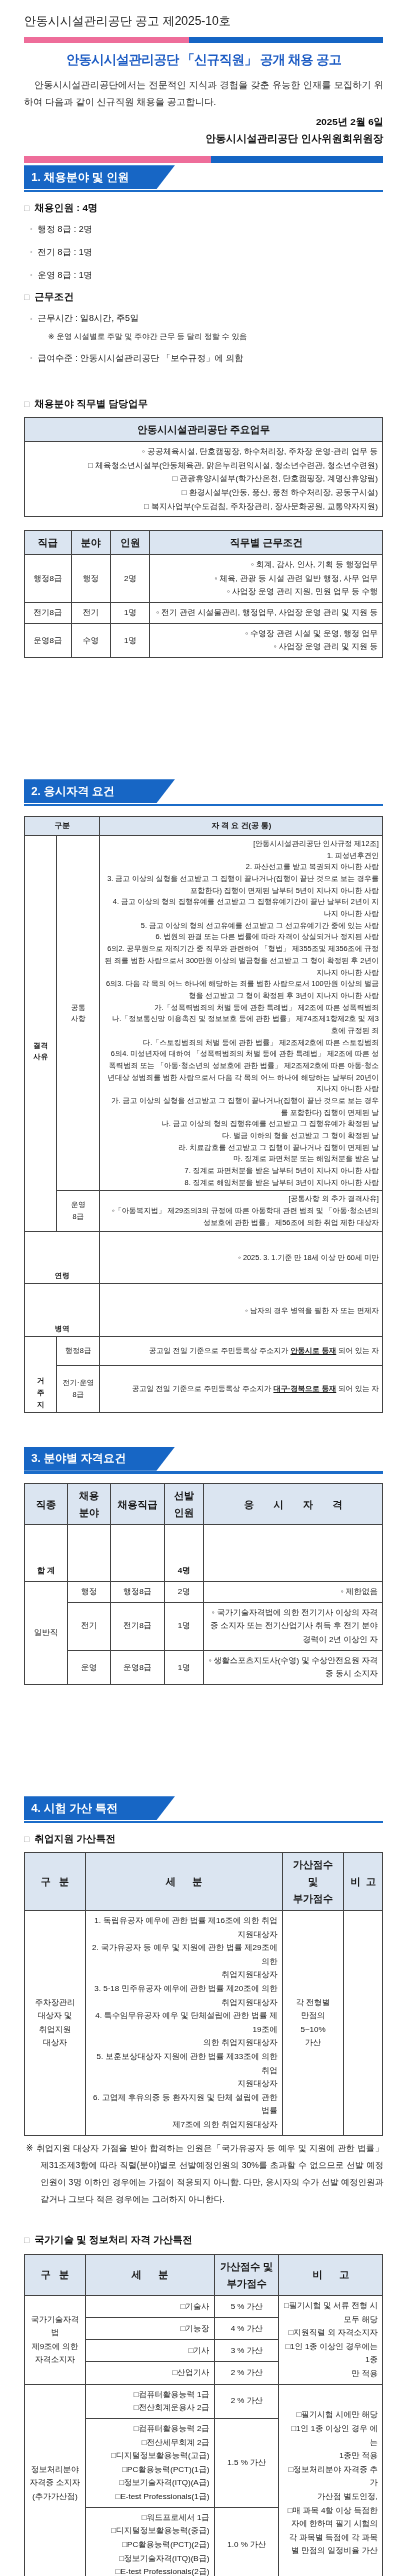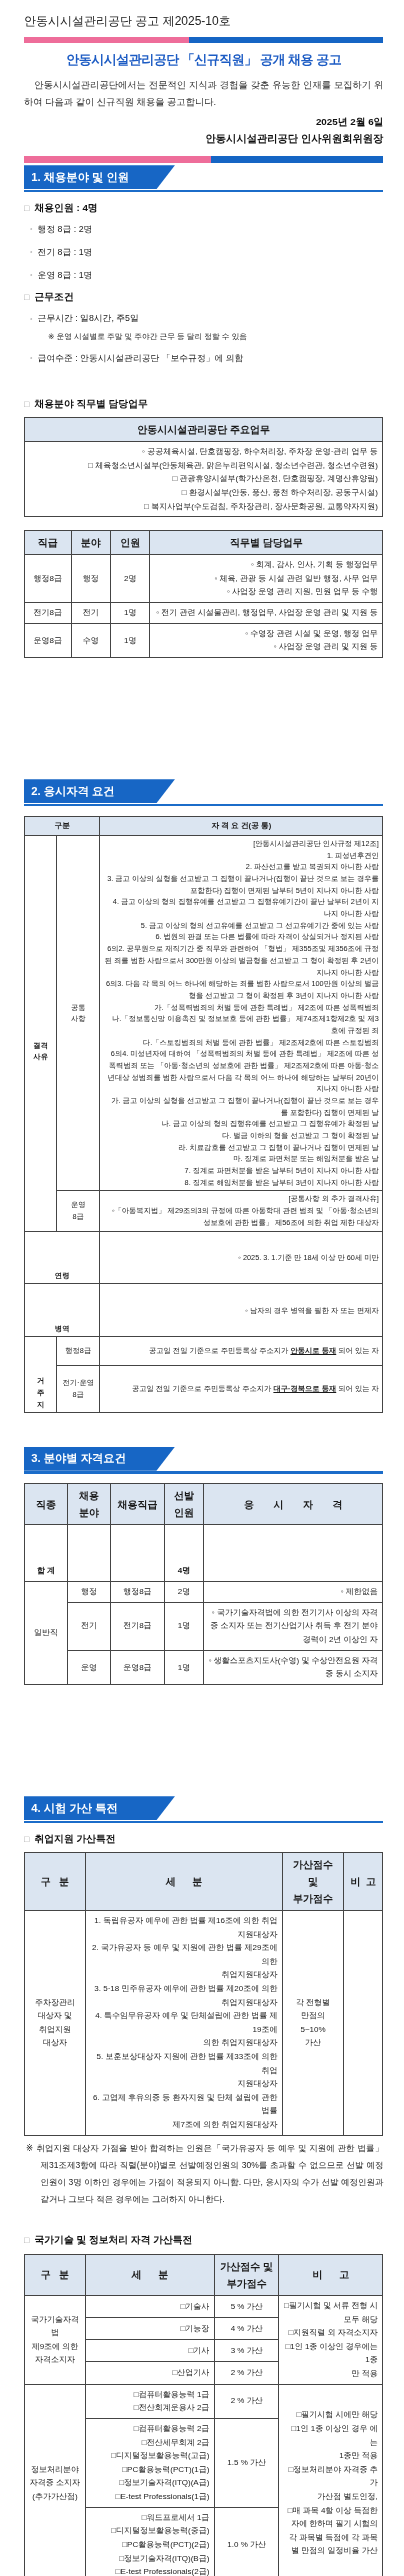--- a/index.html
+++ b/index.html
@@ -146,21 +146,21 @@
             <th>
               <div class="cellc">직급</div>
             </th>
             <th>
               <div class="cellc">분야</div>
             </th>
             <th>
               <div class="cellc">인원</div>
             </th>
             <th>
-              <div class="cellc">직무별 담당업무</div>
+              <div class="cellc">직무별 근무조건</div>
             </th>
           </tr>
         </thead>
         <tbody>
           <tr>
             <td>
               <div class="cellc">행정8급</div>
             </td>
             <td>
               <div class="cellc">행정</div>

